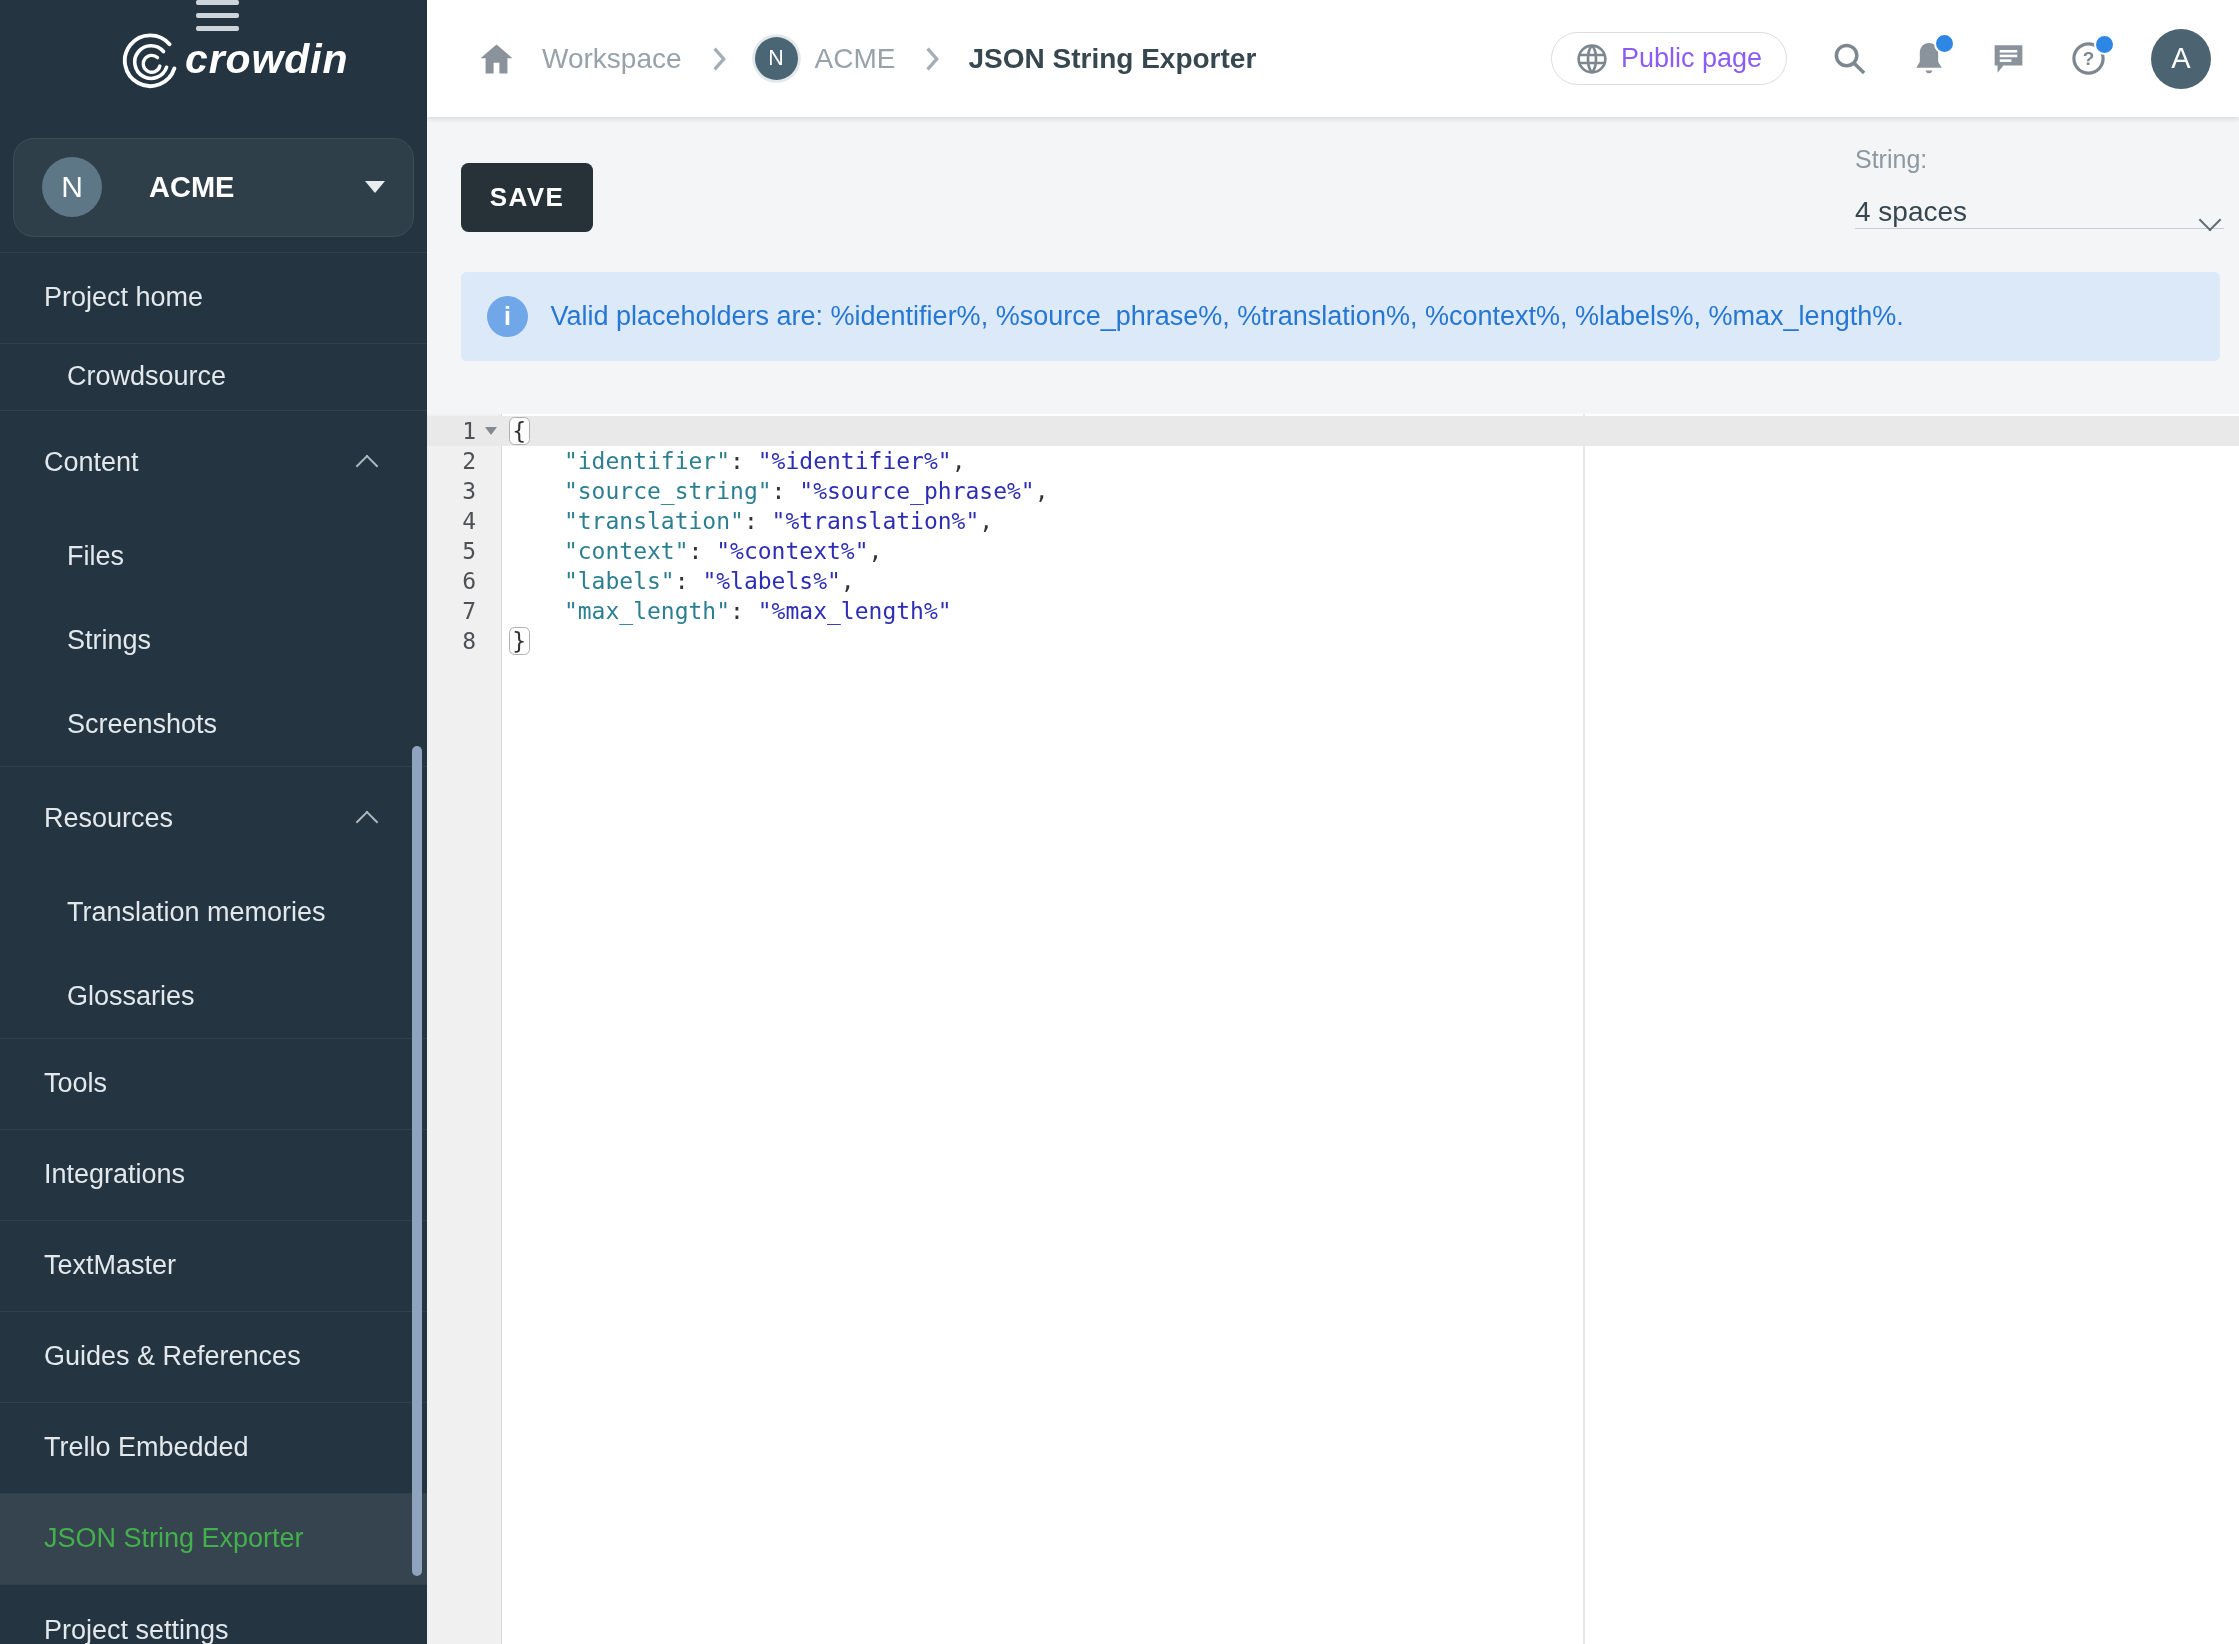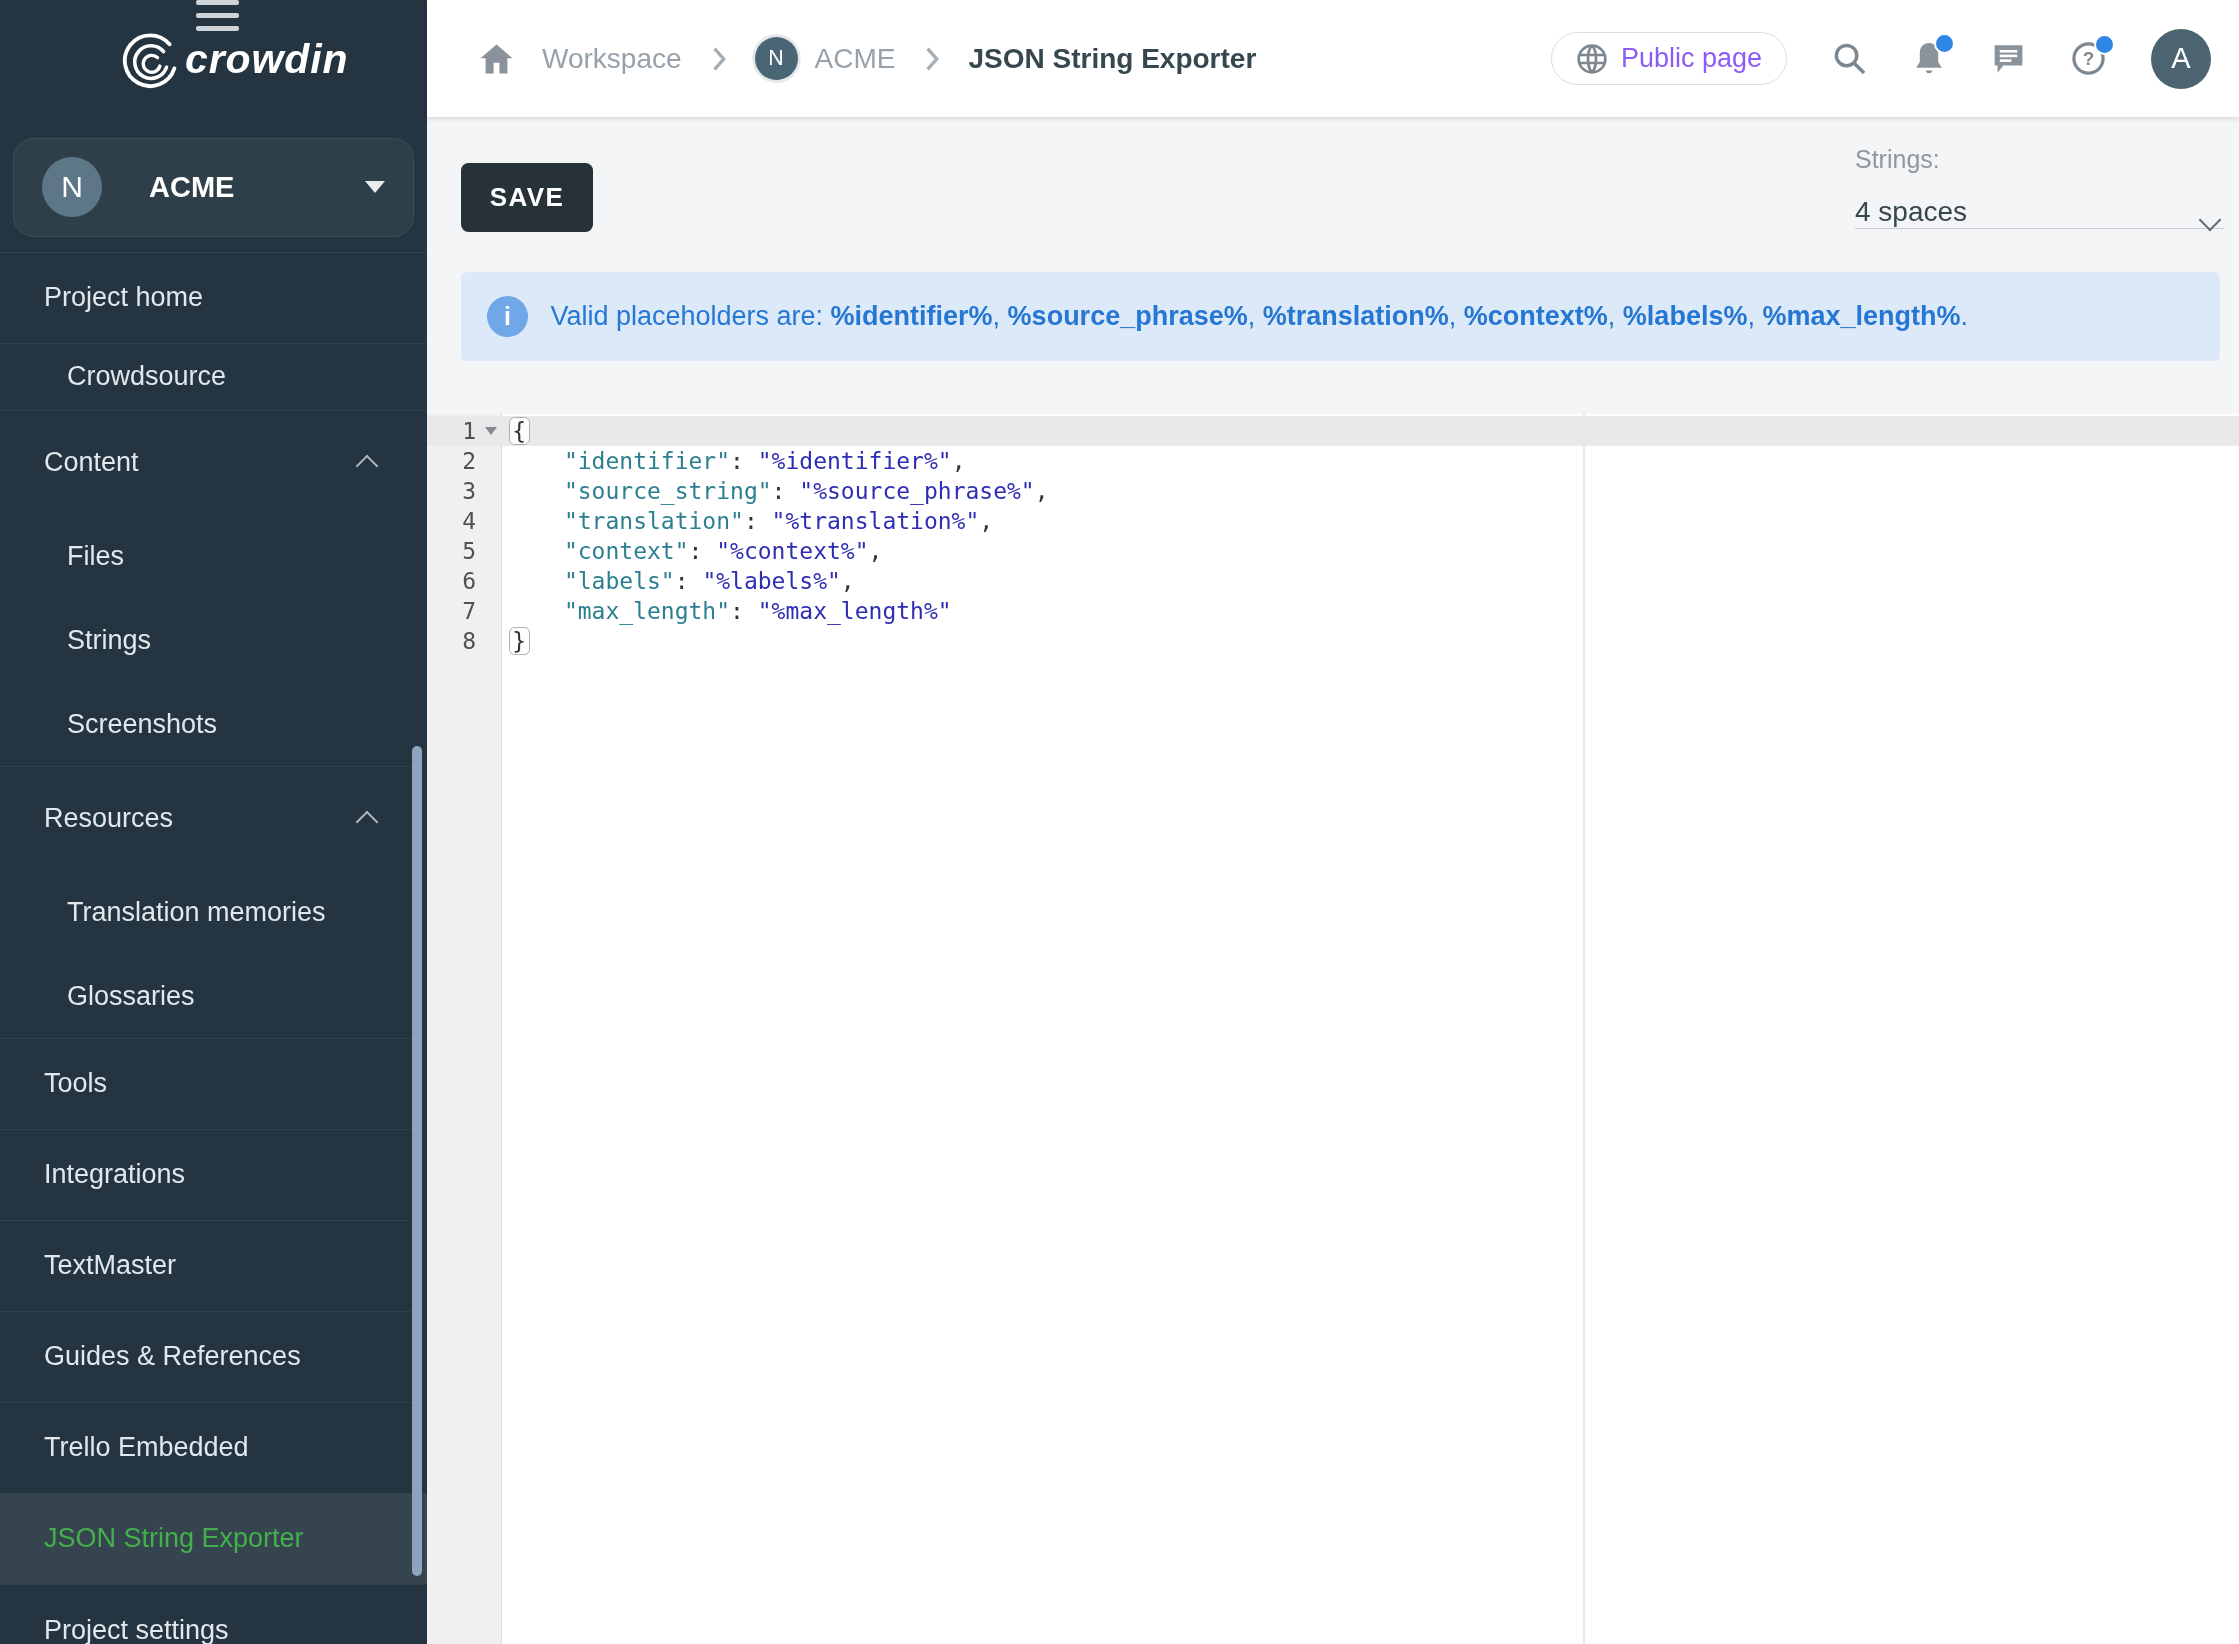--- a/index.html
+++ b/index.html
@@ -44,21 +44,21 @@
   .body{flex:1;background:#f3f5f6;position:relative;overflow:hidden;}
   .save-btn{position:absolute;left:34px;top:46px;width:132px;height:69px;background:#263238;color:#fff;font-size:26px;font-weight:bold;letter-spacing:1.4px;border:none;border-radius:7.5px;cursor:pointer;}
   .indent{position:absolute;top:28px;right:15px;width:369px;}
   .indent-label{font-size:25px;color:#8f989f;}
   .indent-select{display:flex;align-items:flex-end;margin-top:22.4px;border-bottom:1.9px solid #c9cdd1;font-size:28px;color:#37474f;cursor:pointer;}
   .indent-chevron{margin-left:auto;width:14px;height:14px;border-right:2.8px solid #5f6a72;border-bottom:2.8px solid #5f6a72;transform:rotate(45deg);margin-top:-7.5px;margin-right:5.6px;}
 
   .banner{position:absolute;left:34px;right:18.6px;top:155px;height:89px;background:#dce9f8;border-radius:5.6px;display:flex;align-items:center;padding:0 26px;box-sizing:border-box;}
   .banner-icon{width:41px;height:41px;border-radius:50%;background:#70a7e8;color:#fff;font-size:25px;font-weight:bold;display:flex;align-items:center;justify-content:center;flex:none;}
   .banner-text{margin-left:22.4px;font-size:27px;color:var(--banner-blue,#2577d3);white-space:nowrap;overflow:hidden;}
-  .banner-text b{font-weight:700;}
+  .banner-text b{font-weight:400;}
 
   .editor{position:absolute;left:0;right:0;top:297px;bottom:0;background:#fff;font-family:"DejaVu Sans Mono",monospace;}
   .gutter-bg{position:absolute;left:0;top:0;bottom:0;width:75px;background:#f0f0f0;border-right:0.9px solid #d9d9d9;box-sizing:border-box;}
   .ruler{position:absolute;top:0;bottom:0;left:1156px;width:1.9px;background:#e8e8e8;}
   .lines{position:absolute;left:0;right:0;top:1.9px;}
   .cm-line{display:flex;height:30px;line-height:30px;font-size:23px;position:relative;}
   .cm-line.active{background:#e9e9e9;}
   .gut{width:75px;flex:none;text-align:right;padding-right:26px;box-sizing:border-box;color:#4e5256;position:relative;}
   .fold{position:absolute;right:4.7px;top:11.2px;width:0;height:0;border-left:6.5px solid transparent;border-right:6.5px solid transparent;border-top:8.4px solid #848a90;}
   .code{white-space:pre;padding-left:6.5px;color:#333;}
@@ -215,21 +215,21 @@
           <span class="dot"></span>
         </div>
         <div class="user-avatar">A</div>
       </div>
     </header>
 
     <div class="body">
       <button class="save-btn">SAVE</button>
 
       <div class="indent">
-        <div class="indent-label">Strings:</div>
+        <div class="indent-label">String:</div>
         <div class="indent-select">
           <span>4 spaces</span>
           <span class="indent-chevron"></span>
         </div>
       </div>
 
       <div class="banner">
         <div class="banner-icon">i</div>
         <div class="banner-text"><span>Valid placeholders are: </span><b>%identifier%</b><span>, </span><b>%source_phrase%</b><span>, </span><b>%translation%</b><span>, </span><b>%context%</b><span>, </span><b>%labels%</b><span>, </span><b>%max_length%</b><span>.</span></div>
       </div>

